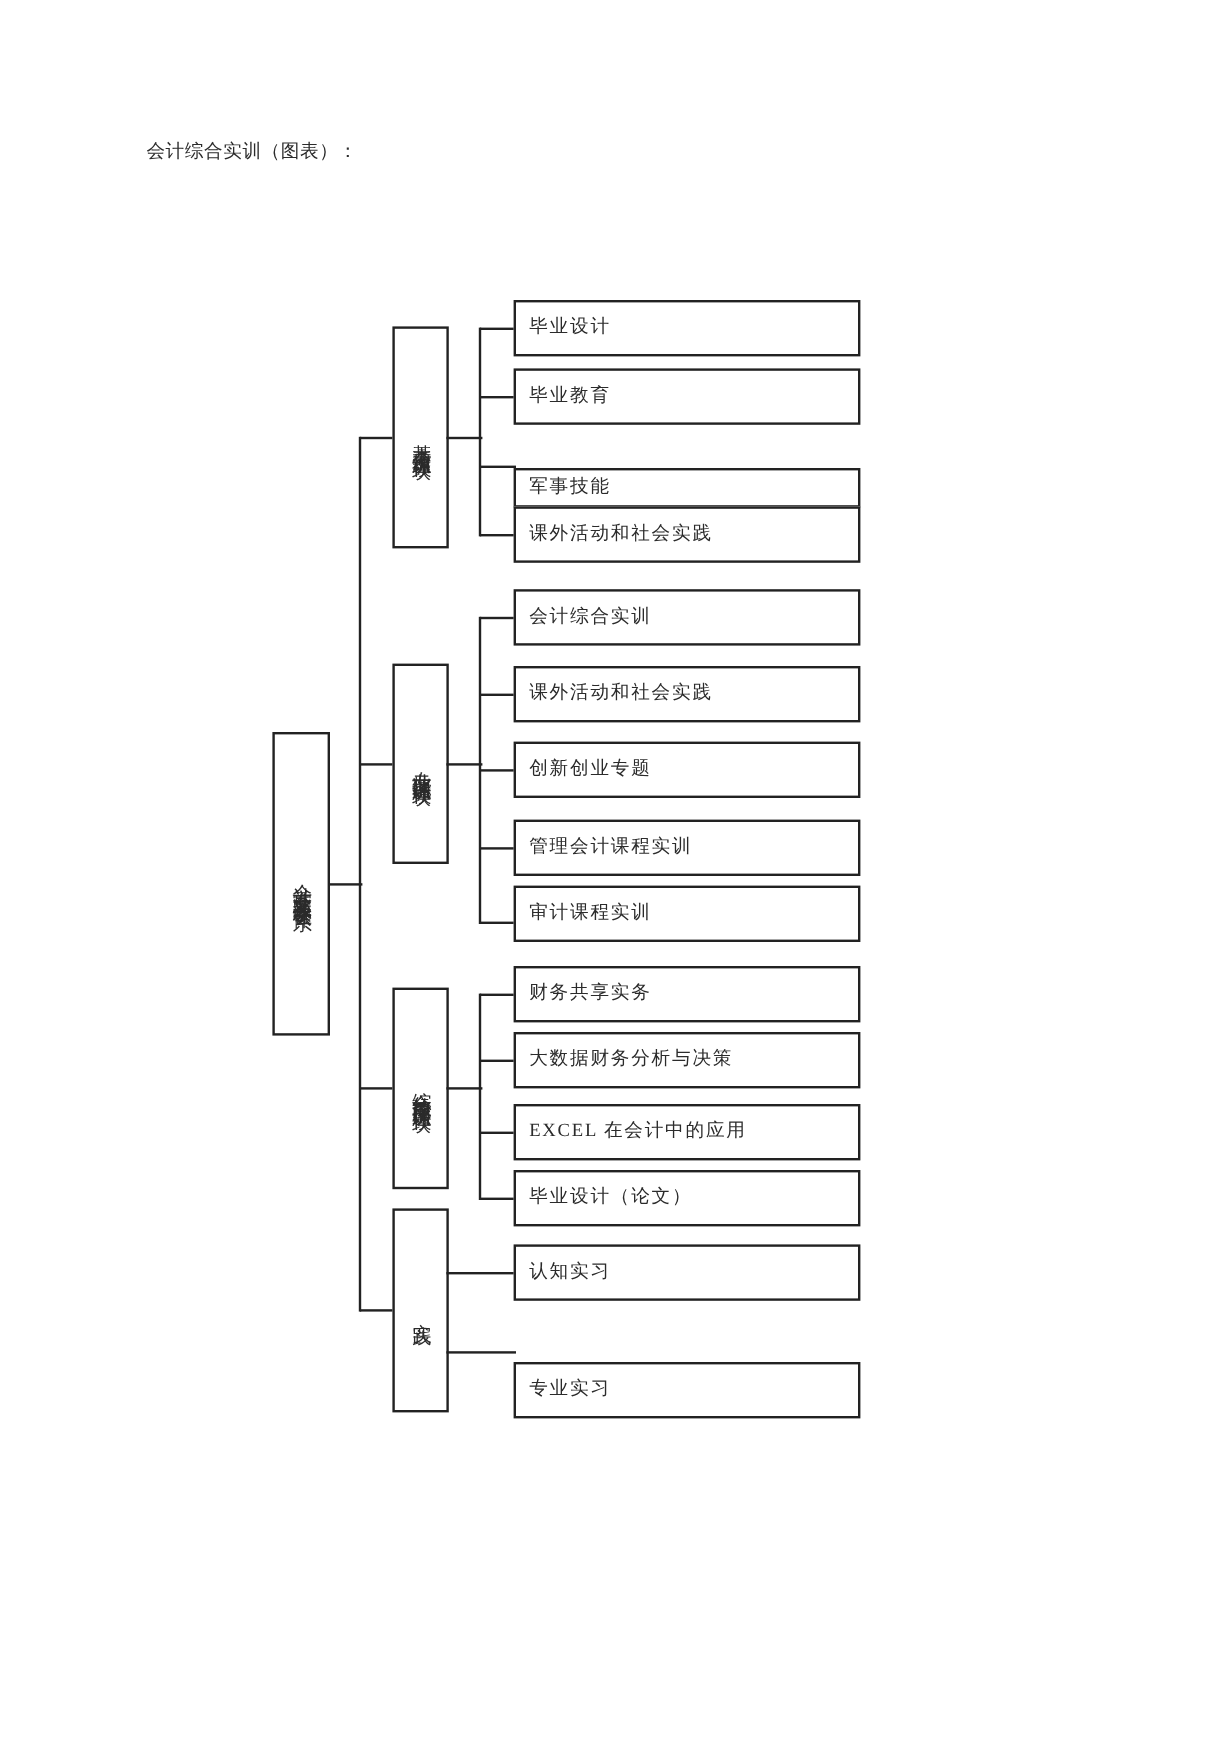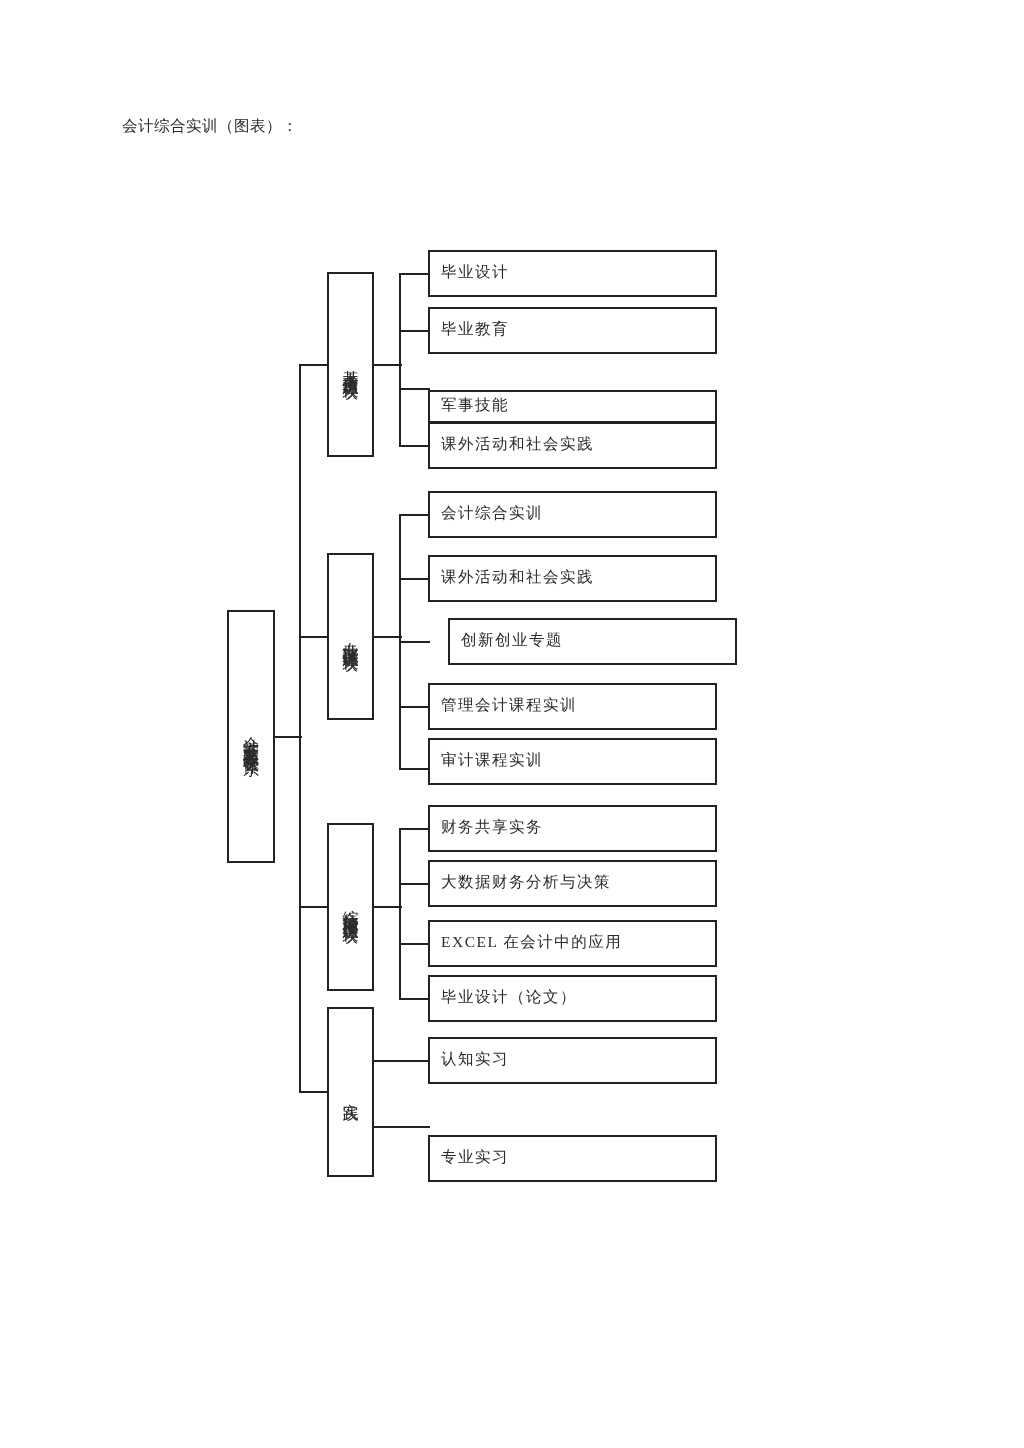--- a/index.html
+++ b/index.html
@@ -82,21 +82,21 @@
       <div class="node vnode" style="left: 327px; top: 553px; width: 47px; height: 167px;">专业技能训练模块</div>
       <div class="line" style="left: 372px; top: 635.5px; width: 30px; height: 2px;"></div>
       <div class="line" style="left: 399px; top: 513.5px; width: 2px; height: 256px;"></div>
       <div class="line" style="left: 400px; top: 513.5px; width: 30px; height: 2px;"></div>
       <div class="line" style="left: 400px; top: 577.5px; width: 30px; height: 2px;"></div>
       <div class="line" style="left: 400px; top: 640.5px; width: 30px; height: 2px;"></div>
       <div class="line" style="left: 400px; top: 705.5px; width: 30px; height: 2px;"></div>
       <div class="line" style="left: 400px; top: 767.5px; width: 30px; height: 2px;"></div>
       <div class="node leaf" style="left: 428px; top: 491px; width: 289px; height: 47px;">会计综合实训</div>
       <div class="node leaf" style="left: 428px; top: 555px; width: 289px; height: 47px;">课外活动和社会实践</div>
-      <div class="node leaf" style="left: 448px; top: 618px; width: 289px; height: 47px;">创新创业专题</div>
+      <div class="node leaf" style="left: 428px; top: 618px; width: 289px; height: 47px;">创新创业专题</div>
       <div class="node leaf" style="left: 428px; top: 683px; width: 289px; height: 47px;">管理会计课程实训</div>
       <div class="node leaf" style="left: 428px; top: 738px; width: 289px; height: 47px;">审计课程实训</div>
       <div class="line" style="left: 300px; top: 906px; width: 29px; height: 2px;"></div>
       <div class="node vnode" style="left: 327px; top: 823px; width: 47px; height: 168px;">综合技能应用训练模块</div>
       <div class="line" style="left: 372px; top: 906px; width: 30px; height: 2px;"></div>
       <div class="line" style="left: 399px; top: 827.5px; width: 2px; height: 172px;"></div>
       <div class="line" style="left: 400px; top: 827.5px; width: 30px; height: 2px;"></div>
       <div class="line" style="left: 400px; top: 882.5px; width: 30px; height: 2px;"></div>
       <div class="line" style="left: 400px; top: 942.5px; width: 30px; height: 2px;"></div>
       <div class="line" style="left: 400px; top: 997.5px; width: 30px; height: 2px;"></div>

